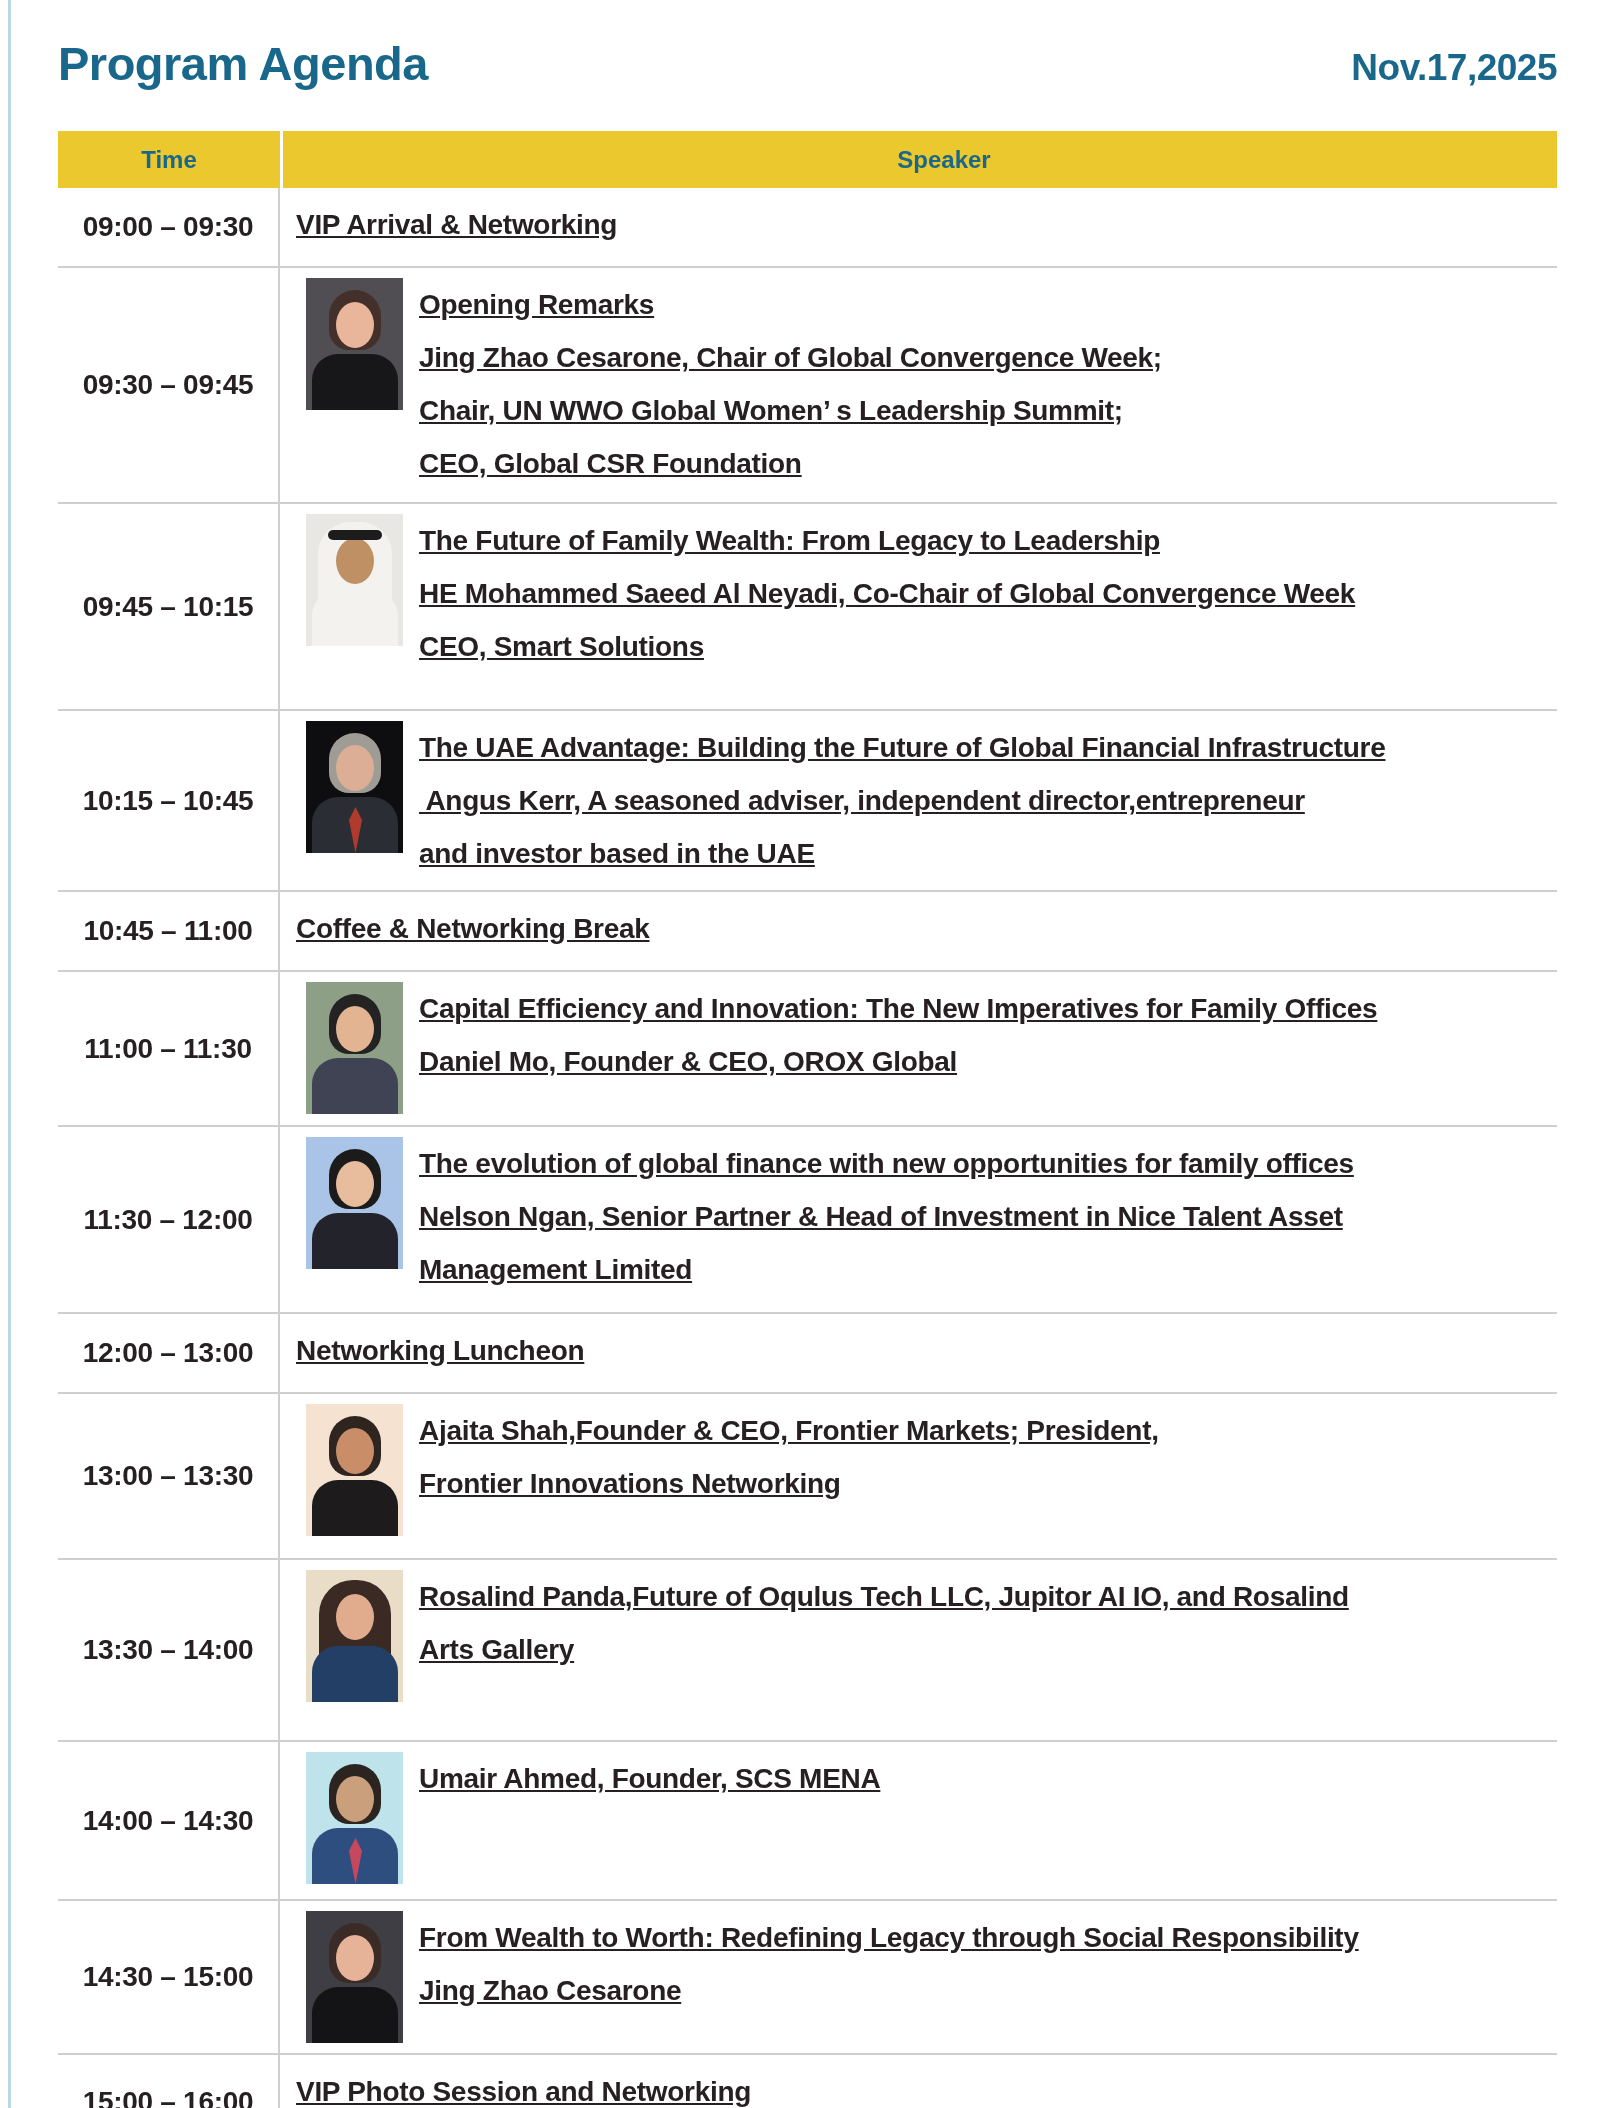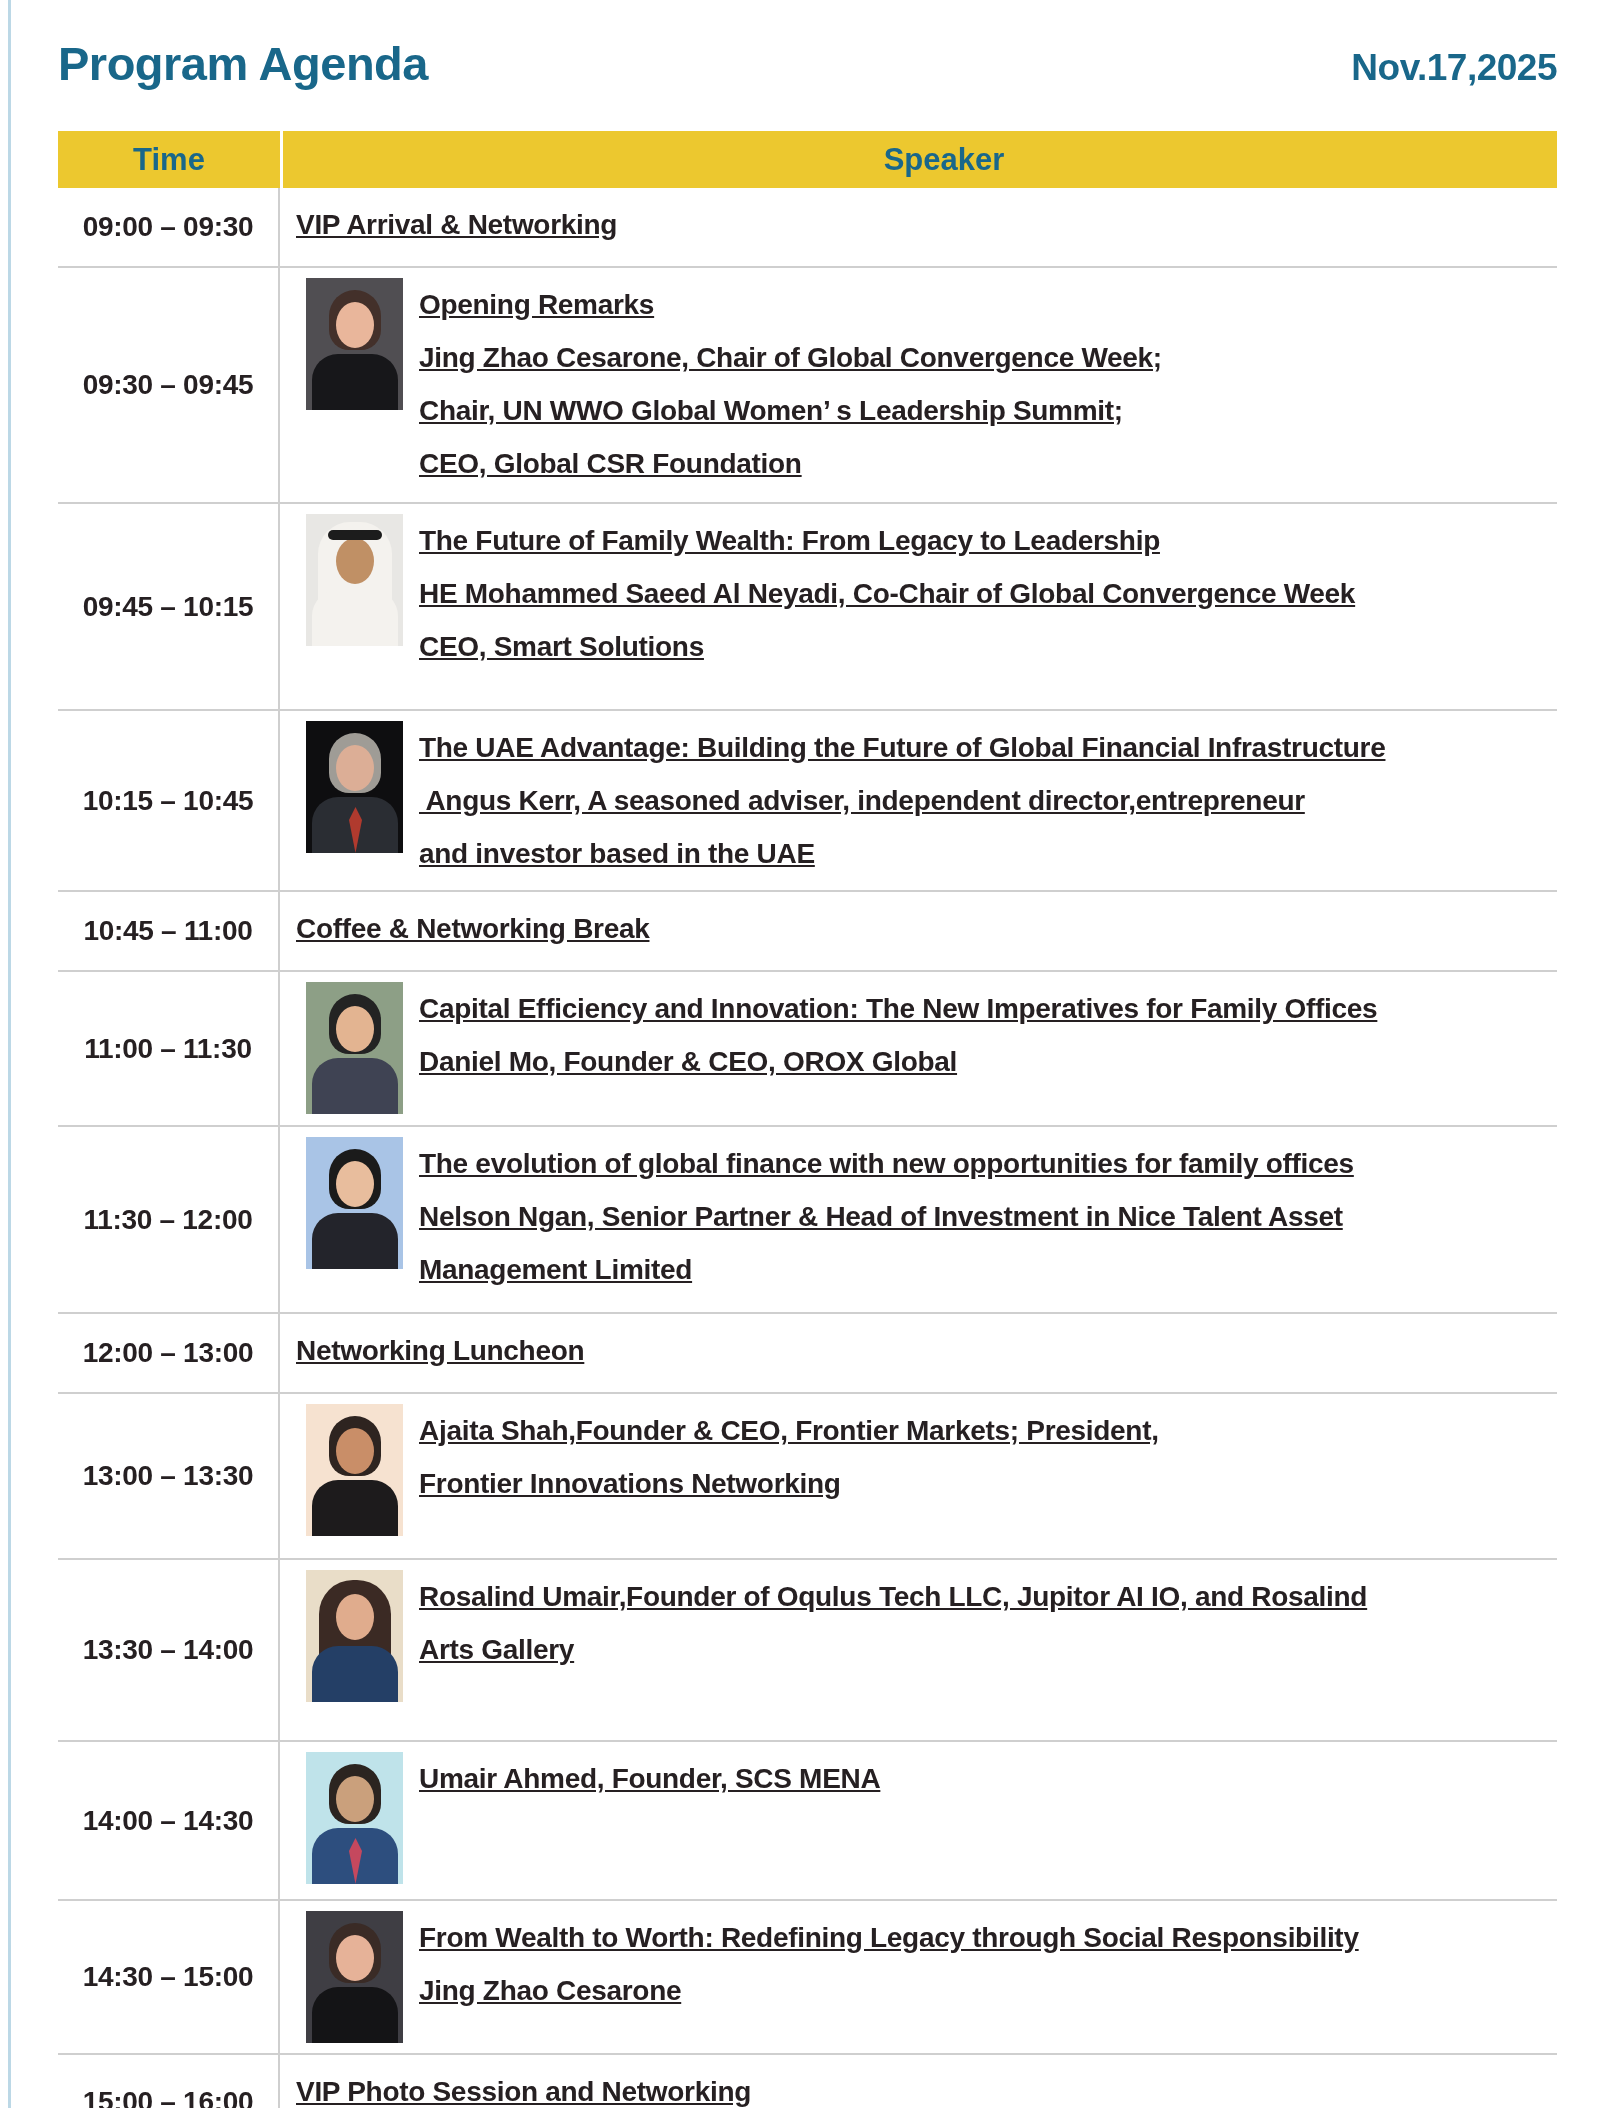--- a/index.html
+++ b/index.html
@@ -9,21 +9,21 @@
     color:#262022;overflow:hidden;
   }
   .page-edge{position:absolute;left:8px;top:0;bottom:0;width:3px;background:#bcd8e6;}
   .content{margin-left:58px;margin-right:43px;}
   .doc-header{display:flex;justify-content:space-between;align-items:baseline;padding-top:36px;}
   .doc-title{font-size:47px;font-weight:700;color:#19678a;letter-spacing:-0.5px;}
   .doc-date{font-size:37px;font-weight:700;color:#19678a;letter-spacing:-0.5px;}
   .agenda-table{margin-top:40px;}
   .hrow{display:flex;height:57px;background:#ecc82f;}
   .hrow .hcell{display:flex;align-items:center;justify-content:center;
-    font-size:31px;font-weight:700;color:#19678a;}
+    font-size:24px;font-weight:700;color:#19678a;}
   .hrow .htime{flex:0 0 222px;border-right:3px solid #ffffff;}
   .hrow .hspeaker{flex:1;padding-left:48px;}
   .tbody{border-bottom:2px solid #cfcfcf;}
   .row{display:flex;border-top:2px solid #cfcfcf;}
   .tbody .row:first-child{border-top:none;}
   .cell{box-sizing:border-box;}
   .time{flex:0 0 222px;border-right:2px solid #cfcfcf;display:flex;align-items:center;
     justify-content:center;font-size:28px;font-weight:700;letter-spacing:-0.3px;}
   .speaker{flex:1;display:flex;align-items:flex-start;gap:16px;padding:10px 6px 10px 16px;overflow:hidden;text-decoration:underline;}
   .lines{min-width:0;}
@@ -202,21 +202,21 @@
         <div class="cell time">13:30 – 14:00</div>
         <div class="cell speaker">
           <div class="avatar long-hair" style="--bg: #e9ddc8; --hair: #3b2a24; --skin: #e0ac8d; --top: #243f66;">
             <div class="av-hair"></div>
             <div class="av-head"></div>
             <div class="av-body"></div>
             <div class="av-tie"></div>
             <div class="av-band"></div>
           </div>
           <div class="lines">
-            <div class="line">Rosalind Umair,Founder of Oqulus Tech LLC, Jupitor AI IO, and Rosalind</div>
+            <div class="line">Rosalind Panda,Future of Oqulus Tech LLC, Jupitor AI IO, and Rosalind</div>
             <div class="line">Arts Gallery</div>
           </div>
         </div>
       </div>
 
       <div class="row" style="min-height:157px">
         <div class="cell time">14:00 – 14:30</div>
         <div class="cell speaker">
           <div class="avatar" style="--bg: #bfe3ea; --hair: #2b2420; --skin: #caa07c; --top: #2d4e7e; --tie: #c5485e;">
             <div class="av-hair"></div>

